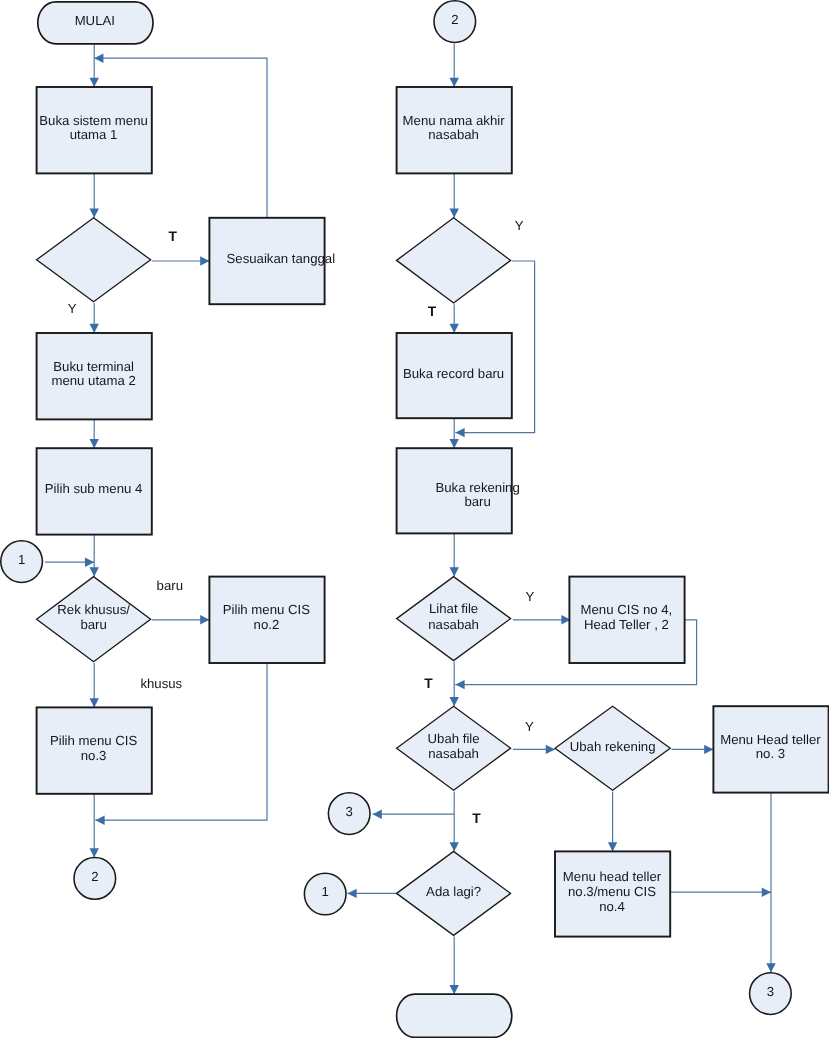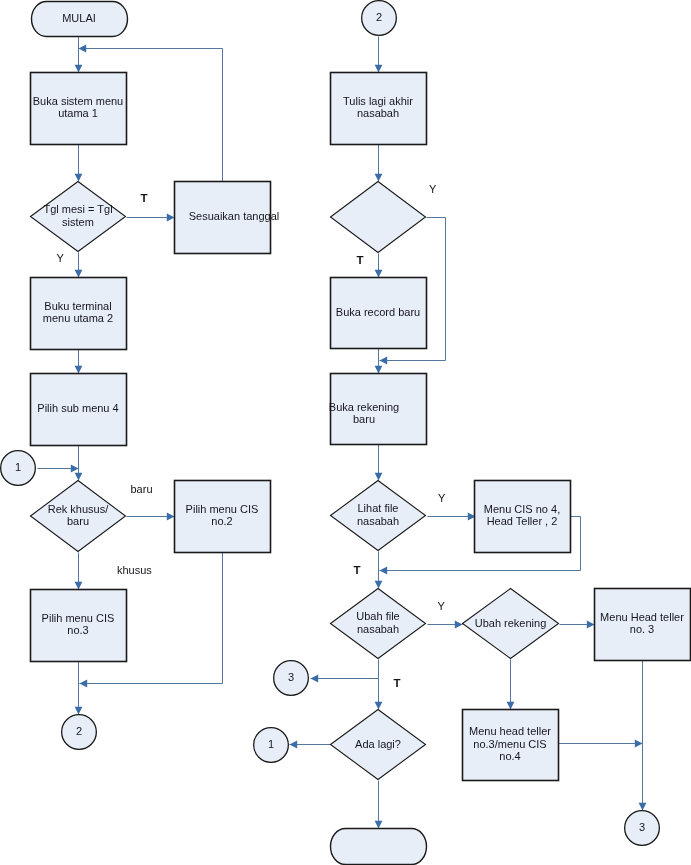--- a/index.html
+++ b/index.html
@@ -94,24 +94,20 @@
     </g>
   </svg>
   <div id="text-layer">
     <div class="node-text n-stadium" style="left: 31px; top: 0.2px; width: 96px; height: 35px; color: rgb(21, 22, 30);">
       <span class="tline">MULAI</span>
     </div>
     <div class="node-text n-process" style="left: 30px; top: 71.2px; width: 96px; height: 72px; color: rgb(21, 22, 30);">
       <span class="tline">Buka sistem menu</span>
       <span class="tline">utama 1</span>
     </div>
-    <div class="node-text n-decision" style="left: 30px; top: 180.2px; width: 96px; height: 71px; color: rgb(21, 22, 30);">
-      <span class="tline">Tgl mesi = Tgl</span>
-      <span class="tline">sistem</span>
-    </div>
     <div class="node-text n-process" style="left: 174px; top: 180.2px; width: 96px; height: 72px; color: rgb(21, 22, 30); margin-left: 12px;">
       <span class="tline">Sesuaikan tanggal</span>
     </div>
     <div class="node-text n-process" style="left: 30px; top: 276.2px; width: 96px; height: 72px; color: rgb(21, 22, 30);">
       <span class="tline">Buku terminal</span>
       <span class="tline">menu utama 2</span>
     </div>
     <div class="node-text n-process" style="left: 30px; top: 372.2px; width: 96px; height: 72px; color: rgb(21, 22, 30);">
       <span class="tline">Pilih sub menu 4</span>
     </div>
@@ -130,27 +126,27 @@
       <span class="tline">Pilih menu CIS</span>
       <span class="tline">no.3</span>
     </div>
     <div class="node-text n-connector" style="left: 61px; top: 713.2px; width: 36px; height: 36px; color: rgb(21, 22, 30);">
       <span class="tline">2</span>
     </div>
     <div class="node-text n-connector" style="left: 361px; top: -0.8px; width: 36px; height: 36px; color: rgb(21, 22, 30);">
       <span class="tline">2</span>
     </div>
     <div class="node-text n-process" style="left: 330px; top: 71.2px; width: 96px; height: 72px; color: rgb(21, 22, 30);">
-      <span class="tline">Tulis lagi akhir</span>
+      <span class="tline">Menu nama akhir</span>
       <span class="tline">nasabah</span>
     </div>
     <div class="node-text n-process" style="left: 330px; top: 276.2px; width: 96px; height: 71px; color: rgb(21, 22, 30);">
       <span class="tline">Buka record baru</span>
     </div>
-    <div class="node-text n-process" style="left: 316px; top: 372.2px; width: 96px; height: 82px; color: rgb(21, 22, 30);">
+    <div class="node-text n-process" style="left: 350px; top: 372.2px; width: 96px; height: 82px; color: rgb(21, 22, 30);">
       <span class="tline">Buka rekening</span>
       <span class="tline">baru</span>
     </div>
     <div class="node-text n-decision" style="left: 330px; top: 479.2px; width: 96px; height: 71px; color: rgb(21, 22, 30);">
       <span class="tline">Lihat file</span>
       <span class="tline">nasabah</span>
     </div>
     <div class="node-text n-process" style="left: 474px; top: 479.2px; width: 96px; height: 72px; color: rgb(21, 22, 30);">
       <span class="tline">Menu CIS no 4,</span>
       <span class="tline">Head Teller , 2</span>

